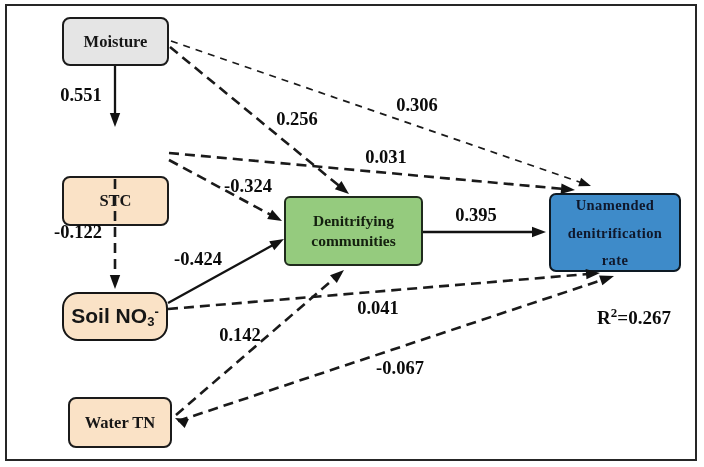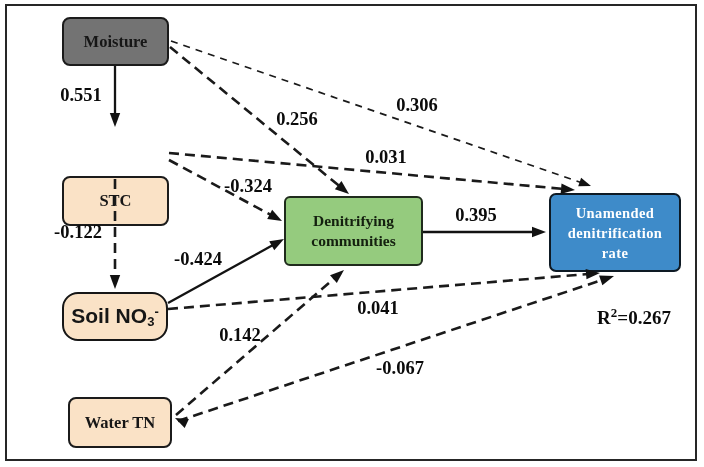--- a/index.html
+++ b/index.html
@@ -35,37 +35,37 @@
     position:absolute;transform:translate(-50%,-50%);
     font-weight:bold;font-size:19px;color:#0b0b0b;white-space:nowrap;
   }
   .annotation .sup{font-size:0.68em;vertical-align:0.5em;}
 </style>
 </head>
 <body>
 
 <div class="stage" id="stage">
   <div class="frame"></div>
-<div class="node v-tan" style="left: 62px; top: 17px; width: 107px; height: 49px; background: #737373; border-color: rgb(27, 27, 27); color: rgb(22, 22, 22);">
+<div class="node v-tan" style="left: 62px; top: 17px; width: 107px; height: 49px; background: #e5e5e5; border-color: rgb(27, 27, 27); color: rgb(22, 22, 22);">
       <div>Moisture</div>
     </div>
     <div class="node v-tan" style="left: 62px; top: 128px; width: 107px; height: 50px; background: rgb(250, 226, 198); border-color: rgb(27, 27, 27); color: rgb(22, 22, 22); margin-top: 48px;">
       <div>STC</div>
     </div>
     <div class="node v-tan-sans" style="left: 62px; top: 292px; width: 106px; height: 49px; background: rgb(250, 226, 198); border-color: rgb(22, 22, 22); color: rgb(22, 22, 22);">
       <div><span>Soil NO</span><span class="sub">3</span><span class="sup">-</span></div>
     </div>
     <div class="node v-tan" style="left: 68px; top: 397px; width: 104px; height: 51px; background: rgb(250, 226, 198); border-color: rgb(27, 27, 27); color: rgb(22, 22, 22);">
       <div>Water TN</div>
     </div>
     <div class="node v-green" style="left: 284px; top: 196px; width: 139px; height: 70px; background: rgb(149, 203, 126); border-color: rgb(31, 43, 28); color: rgb(20, 32, 15);">
       <div>Denitrifying</div>
       <div>communities</div>
     </div>
-    <div class="node v-blue" style="left: 549px; top: 193px; width: 132px; height: 79px; background: rgb(62, 139, 201); border-color: rgb(14, 26, 36); color: #ffffff;">
+    <div class="node v-blue" style="left: 549px; top: 193px; width: 132px; height: 79px; background: rgb(62, 139, 201); border-color: rgb(14, 26, 36); color: #0f172a; justify-content: space-between;">
       <div>Unamended</div>
       <div>denitrification</div>
       <div>rate</div>
     </div>
     <svg width="704" height="467" class="links">
       <line x1="115" y1="66" x2="115" y2="118" class="solid"></line>
       <polygon points="115,127 109.8,113 120.2,113" class="head" fill="#121212"></polygon>
       <line x1="115" y1="179" x2="115" y2="280" class="dashed"></line>
       <polygon points="115,289 109.8,275 120.2,275" class="head" fill="#121212"></polygon>
       <line x1="170" y1="47" x2="342.04478311348305" y2="188.28817384179894" class="dashed"></line>

